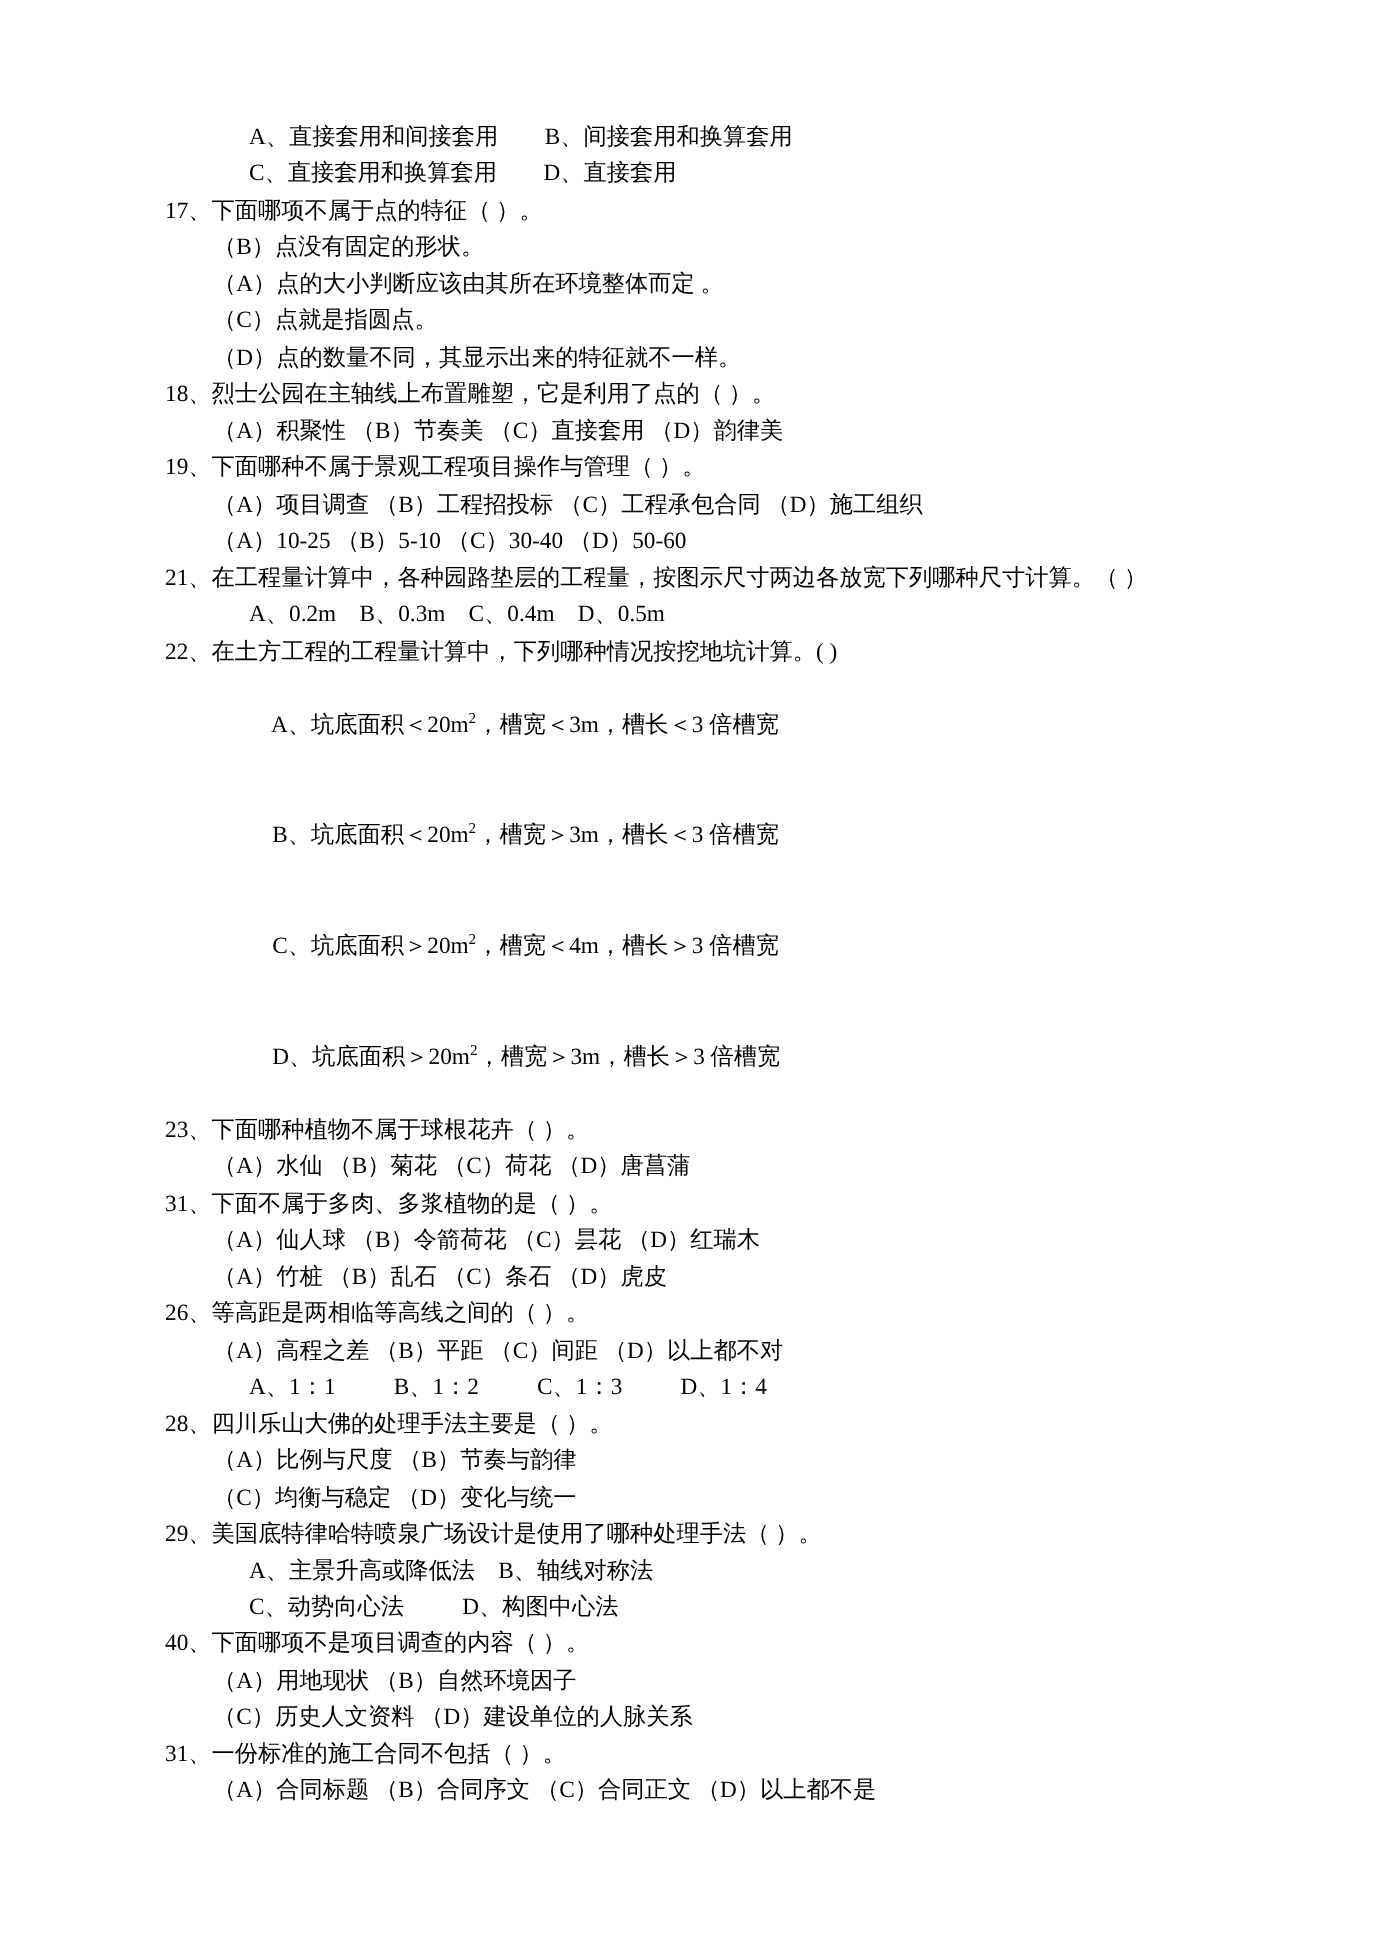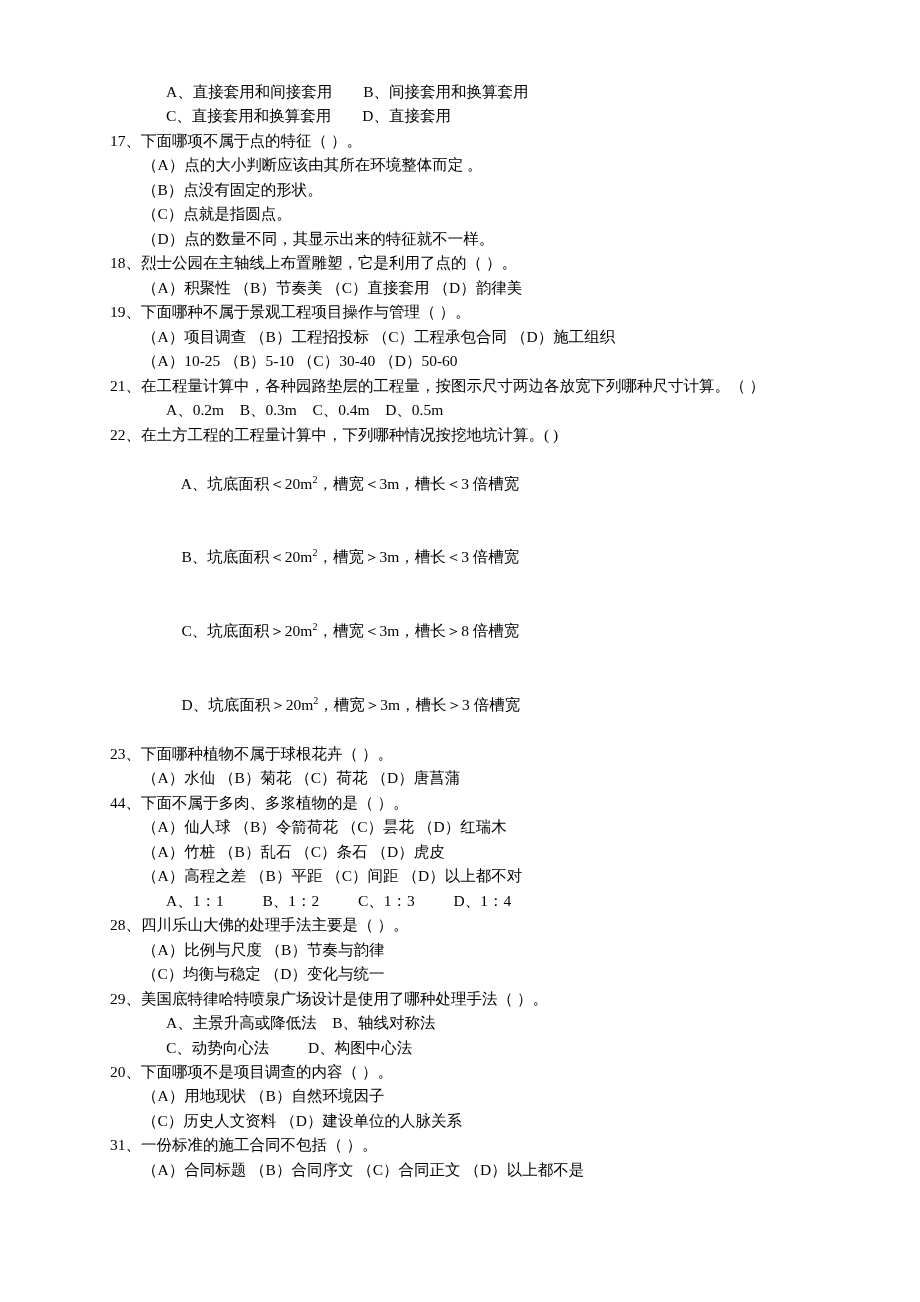--- a/index.html
+++ b/index.html
@@ -32,22 +32,22 @@
 </style>
 </head>
 <body>
 
 <div class="page">
 
   <div class="opt-row">A、直接套用和间接套用        B、间接套用和换算套用</div>
   <div class="opt-row">C、直接套用和换算套用        D、直接套用</div>
 
   <div class="q-row">17、下面哪项不属于点的特征（      ）。</div>
+  <div class="sub-row">（B）点没有固定的形状。</div>
   <div class="sub-row">（A）点的大小判断应该由其所在环境整体而定 。</div>
-  <div class="sub-row">（B）点没有固定的形状。</div>
   <div class="sub-row">（C）点就是指圆点。</div>
   <div class="sub-row">（D）点的数量不同，其显示出来的特征就不一样。</div>
 
   <div class="q-row">18、烈士公园在主轴线上布置雕塑，它是利用了点的（     ）。</div>
   <div class="sub-row">（A）积聚性   （B）节奏美   （C）直接套用    （D）韵律美</div>
 
   <div class="q-row">19、下面哪种不属于景观工程项目操作与管理（      ）。</div>
   <div class="sub-row">（A）项目调查   （B）工程招投标   （C）工程承包合同   （D）施工组织</div>
 
   <div class="sub-row">（A）10-25       （B）5-10       （C）30-40      （D）50-60</div>
@@ -56,46 +56,47 @@
   <div class="opt-row">A、0.2m    B、0.3m    C、0.4m    D、0.5m</div>
 
   <div class="q-row">22、在土方工程的工程量计算中，下列哪种情况按挖地坑计算。(    )</div>
   <div class="opt-row">
     <span>A、坑底面积＜20m</span><sup>2</sup><span>，槽宽＜3m，槽长＜3 倍槽宽</span>
   </div>
   <div class="opt-row">
     <span>B、坑底面积＜20m</span><sup>2</sup><span>，槽宽＞3m，槽长＜3 倍槽宽</span>
   </div>
   <div class="opt-row">
-    <span>C、坑底面积＞20m</span><sup>2</sup><span>，槽宽＜3m，槽长＞8 倍槽宽</span>
+    <span>C、坑底面积＞20m</span><sup>2</sup><span>，槽宽＜4m，槽长＞3 倍槽宽</span>
   </div>
   <div class="opt-row">
     <span>D、坑底面积＞20m</span><sup>2</sup><span>，槽宽＞3m，槽长＞3 倍槽宽</span>
   </div>
 
   <div class="q-row">23、下面哪种植物不属于球根花卉（      ）。</div>
   <div class="sub-row">（A）水仙   （B）菊花   （C）荷花     （D）唐菖蒲</div>
 
-  <div class="q-row">44、下面不属于多肉、多浆植物的是（       ）。</div>
+  <div class="q-row">31、下面不属于多肉、多浆植物的是（       ）。</div>
   <div class="sub-row">（A）仙人球   （B）令箭荷花   （C）昙花   （D）红瑞木</div>
 
   <div class="sub-row">（A）竹桩   （B）乱石   （C）条石     （D）虎皮</div>
 
+  <div class="q-row">26、等高距是两相临等高线之间的（     ）。</div>
   <div class="sub-row">（A）高程之差    （B）平距   （C）间距    （D）以上都不对</div>
 
   <div class="opt-row">A、1：1          B、1：2          C、1：3          D、1：4</div>
 
   <div class="q-row">28、四川乐山大佛的处理手法主要是（     ）。</div>
   <div class="sub-row">（A）比例与尺度           （B）节奏与韵律</div>
   <div class="sub-row">（C）均衡与稳定           （D）变化与统一</div>
 
   <div class="q-row">29、美国底特律哈特喷泉广场设计是使用了哪种处理手法（     ）。</div>
   <div class="opt-row">A、主景升高或降低法    B、轴线对称法</div>
   <div class="opt-row">C、动势向心法          D、构图中心法</div>
 
-  <div class="q-row">20、下面哪项不是项目调查的内容（     ）。</div>
+  <div class="q-row">40、下面哪项不是项目调查的内容（     ）。</div>
   <div class="sub-row">（A）用地现状             （B）自然环境因子</div>
   <div class="sub-row">（C）历史人文资料         （D）建设单位的人脉关系</div>
 
   <div class="q-row">31、一份标准的施工合同不包括（     ）。</div>
   <div class="sub-row">（A）合同标题  （B）合同序文   （C）合同正文   （D）以上都不是</div>
 
 </div>
 
 </body></html>

